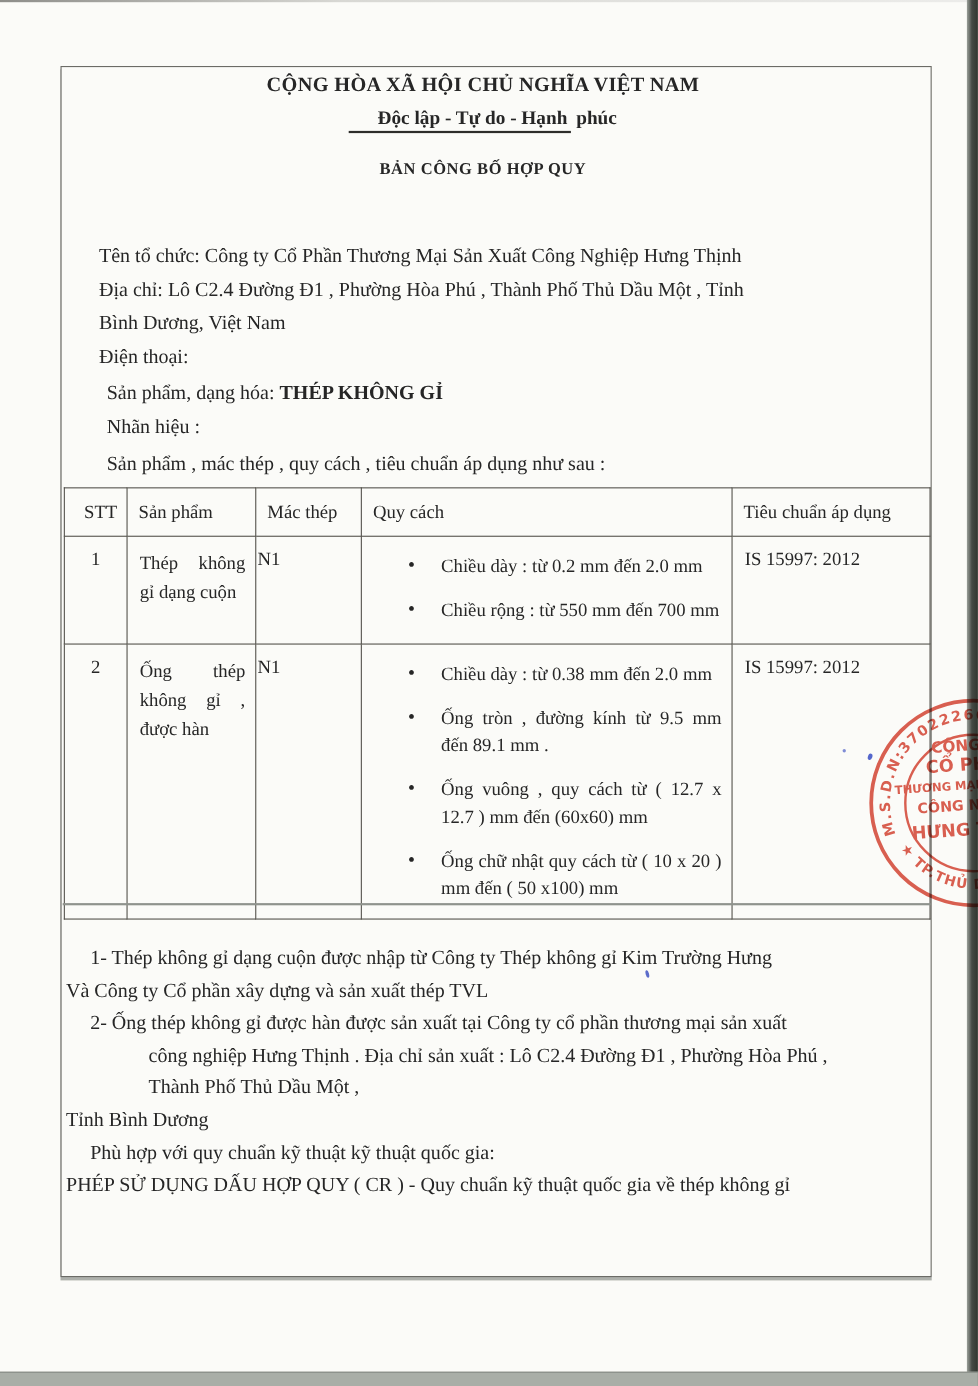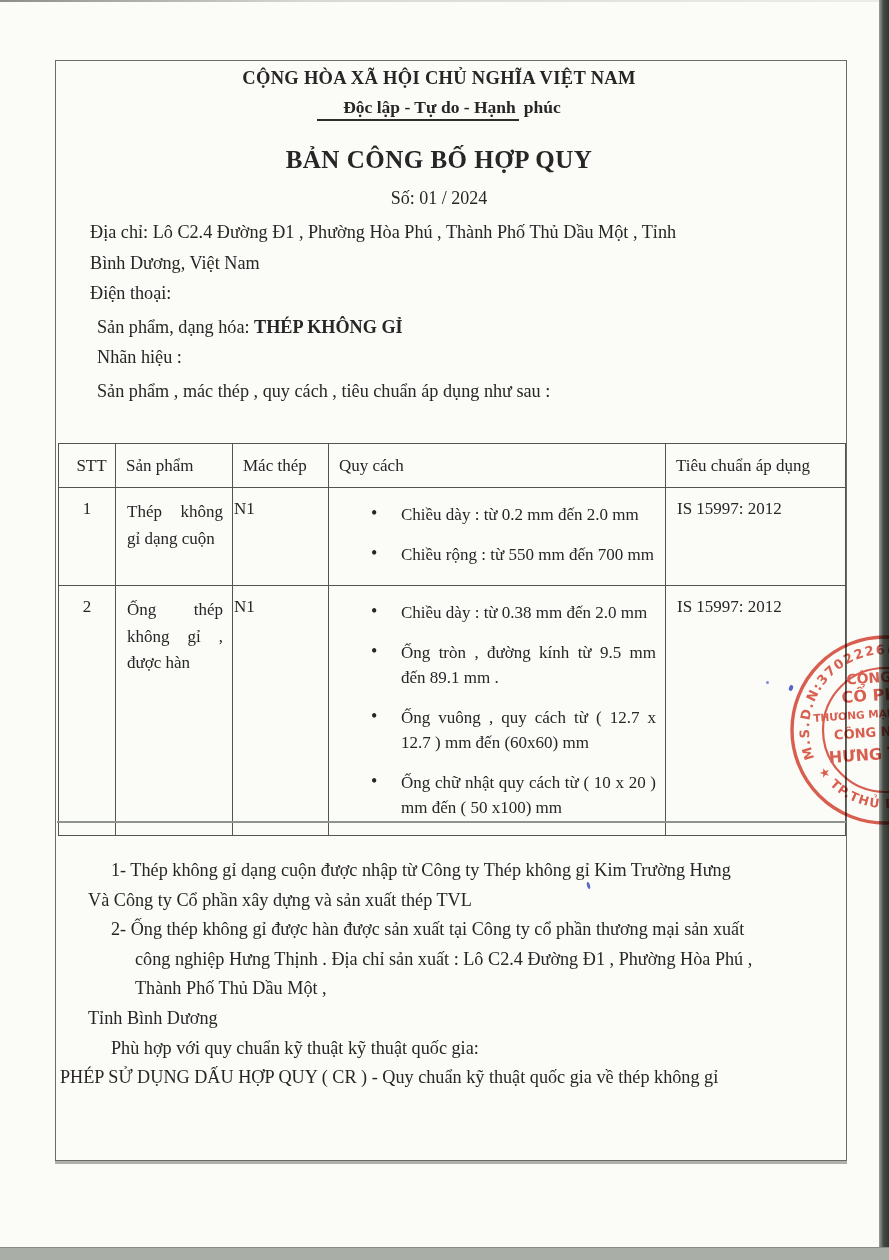--- a/index.html
+++ b/index.html
@@ -16,21 +16,21 @@
   .edge-bottom{ position:absolute; left:0; bottom:0; width:889px; height:12px;
                 background:#a9aea7; border-top:1px solid #878c86; }
   
   .frame { position:absolute; left:55px; top:60px; width:790px; height:1099px;
            border:1.6px solid #6b6b66; box-shadow:0 3px 0 rgba(110,115,108,.55); }
   .centered { position:absolute; left:44px; width:790px; text-align:center; }
   .nat-title { top:68px; font-weight:bold; font-size:18.5px; letter-spacing:.3px; }
   .motto { top:97px; font-weight:bold; font-size:17.5px; }
   .motto .ul { border-bottom:2.2px solid #2d2d2b; padding:0 3px 2px 26px;margin-top:48px; }
   .motto .tail { margin-left:5px; }
-  .doc-title { top:146px; font-weight:bold; font-size:25px; letter-spacing:.5px; }
+  .doc-title { top:146px; font-weight:bold; font-size:15px; letter-spacing:.5px; }
   .doc-num { top:188px; font-size:18px; }
   
   .info { position:absolute; left:90px; top:217px; width:730px;
           font-size:18.2px; line-height:30.5px; }
   .info .indent { margin-left:7px; }
   .info .gap { margin-top:3px; }
   .bold { font-weight:bold; }
   
   .dtable { position:absolute; left:58px; top:443px; width:787px;
             border-collapse:collapse; table-layout:fixed; font-size:17px; }
@@ -50,22 +50,22 @@
   .specs ul { margin:0; padding:0; list-style:none; }
   .specs li { position:relative; margin:9px 4px 14px 0; padding-left:72px;
               text-align:justify; line-height:25.5px; }
   .specs li::before { content:"•"; position:absolute; left:42px; top:-1px; font-size:18px; }
   .table-shadow { position:absolute; left:57px; top:821px; width:789px; height:2px;
                   background:#8f938d; }
   
   .notes { position:absolute; left:60px; top:856px; width:785px;
            font-size:18.2px; line-height:29.6px; }
   .notes div { white-space:nowrap; }
-  .n1,.n3,.n7,.n8 { margin-left:51px; }
-  .n2,.n6 { margin-left:28px; }
+  .n1,.n3,.n7,.n8 { margin-left:22px; }
+  .n2,.n6 { }
   .n4,.n5 { margin-left:75px; }
   .n8 { white-space:normal !important; width:746px;
         text-align:justify; text-align-last:justify; }
   .n9 { margin-left:0; }
   
   .stamp { position:absolute; left:783px; top:628px; width:204px; height:204px;
            opacity:.88; mix-blend-mode:multiply; }
   .stamp text { font-family:"DejaVu Sans","Liberation Sans",sans-serif; font-weight:bold; }
   
   .ink { position:absolute; border-radius:50%; }
@@ -87,23 +87,23 @@
   <div class="frame"></div>
 
   <div class="centered nat-title">CỘNG HÒA XÃ HỘI CHỦ NGHĨA VIỆT NAM</div>
 
   <div class="centered motto">
     <span class="ul">Độc lập - Tự do - Hạnh</span><span class="tail">phúc</span>
   </div>
 
   <div class="centered doc-title">BẢN CÔNG BỐ HỢP QUY</div>
 
-  <div class="centered doc-num">Số: 01 / 2024</div>
 
   <div class="info">
+    <div>Tên tổ chức: Công ty Cổ Phần Thương Mại Sản Xuất Công Nghiệp Hưng Thịnh</div>
     <div>Địa chỉ: Lô C2.4 Đường Đ1 , Phường Hòa Phú , Thành Phố Thủ Dầu Một , Tỉnh</div>
     <div>Bình Dương, Việt Nam</div>
     <div>Điện thoại:</div>
     <div class="indent gap">
       <span>Sản phẩm, dạng hóa:</span>
       <span class="bold">THÉP KHÔNG GỈ</span>
     </div>
     <div class="indent">Nhãn hiệu :</div>
     <div class="indent gap">Sản phẩm , mác thép , quy cách , tiêu chuẩn áp dụng như sau :</div>
   </div>

